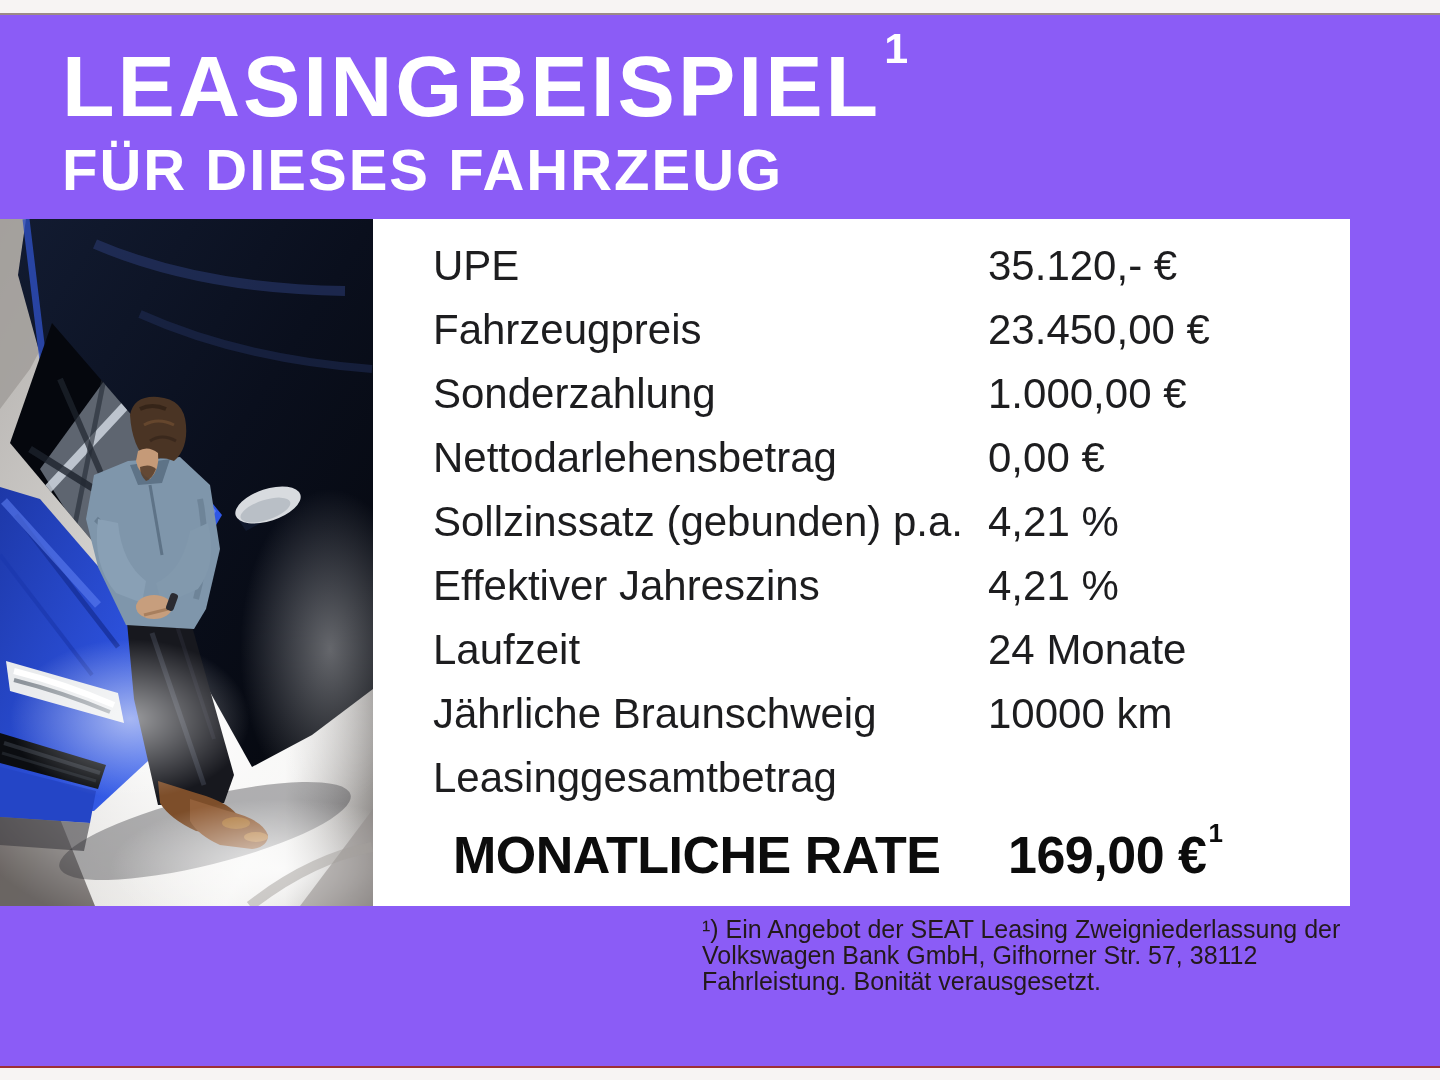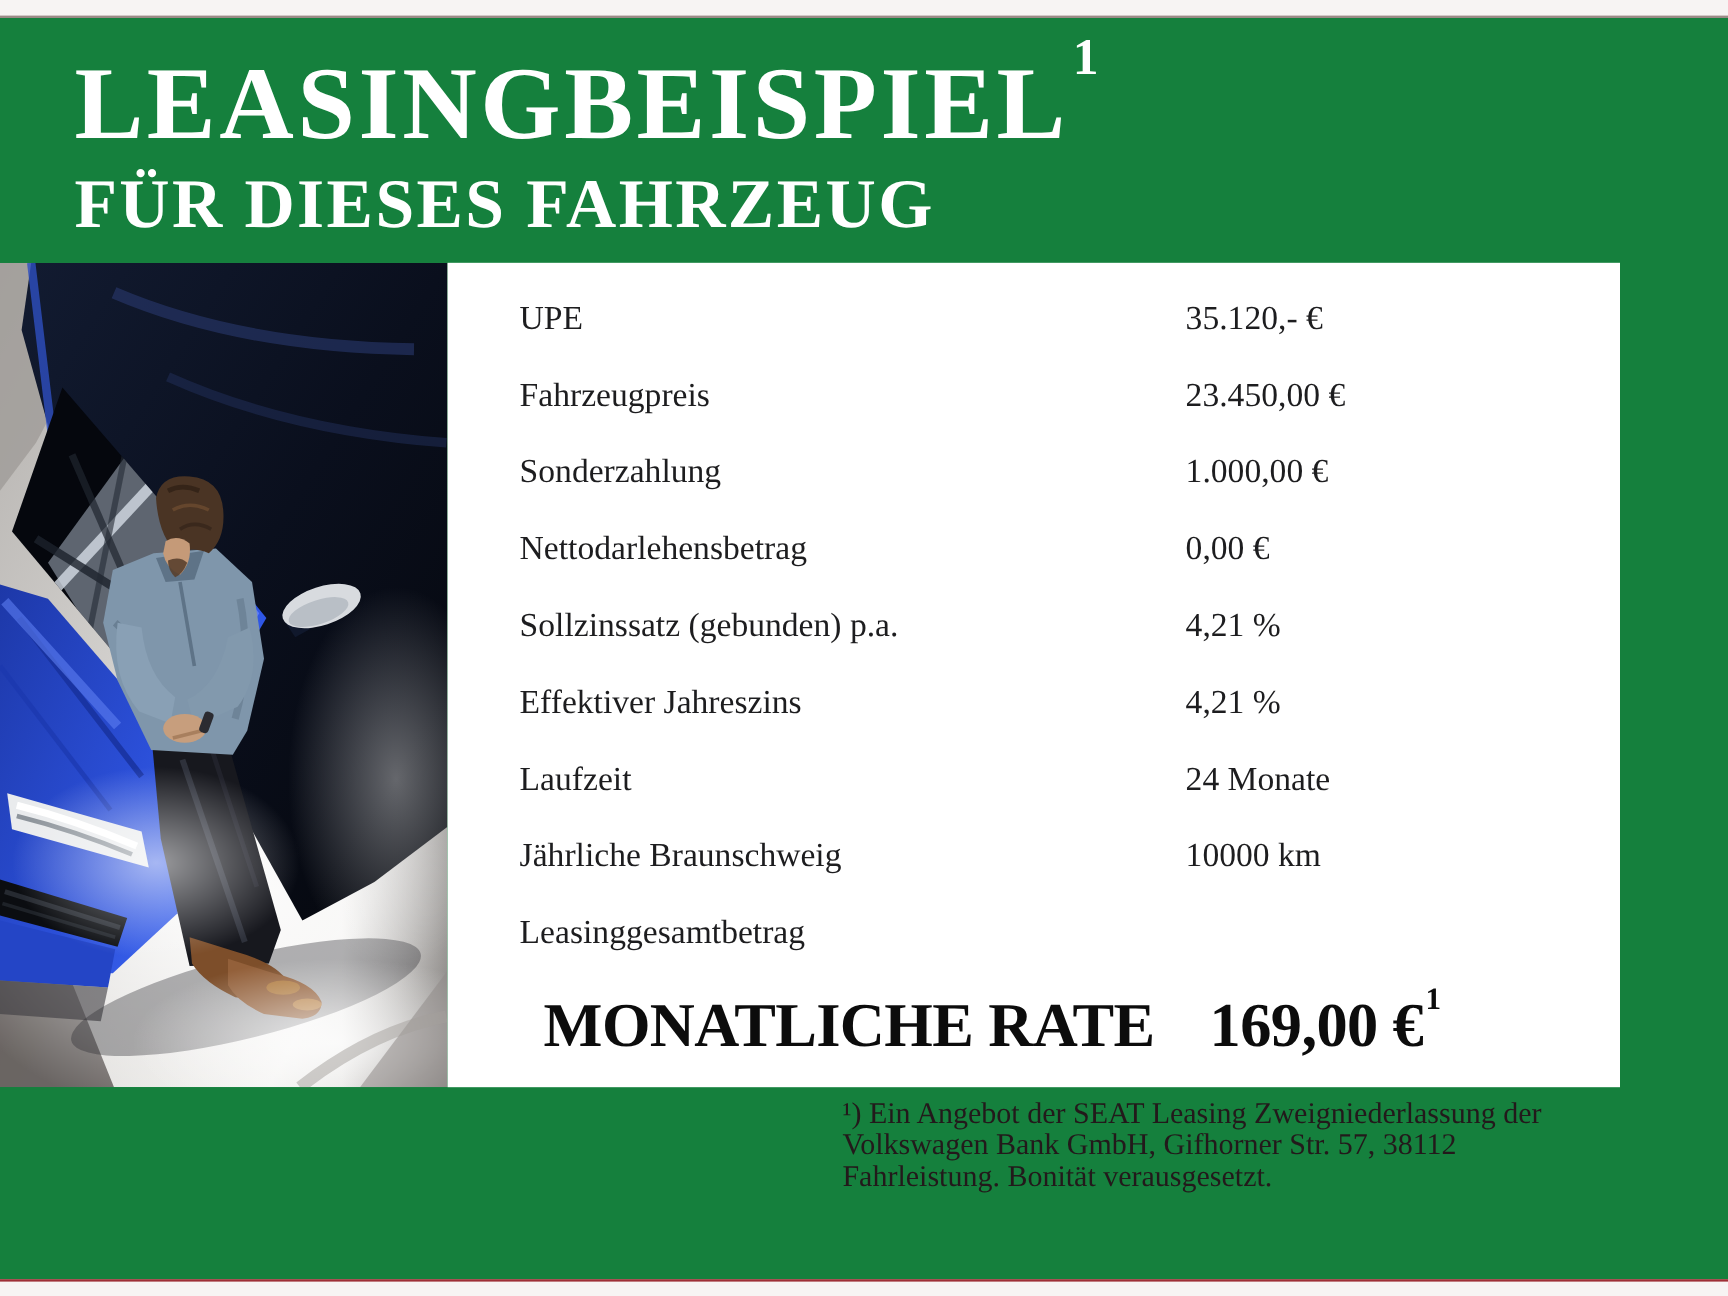--- a/index.html
+++ b/index.html
@@ -1,29 +1,29 @@
 <!DOCTYPE html>
 <html><head>
 <meta charset="utf-8">
 <style>
   html,body{margin:0;padding:0;}
   body{width:1440px;height:1080px;font-family:"Liberation Sans",sans-serif;background:#ffffff;}
-  .frame{position:relative;width:1440px;height:1080px;background:#15803d;overflow:hidden;font-family:Liberation Serif, serif;}
+  .frame{position:relative;width:1440px;height:1080px;background:#8b5cf6;overflow:hidden;}
   .strip{position:absolute;left:0;width:1440px;background:#f7f4f3;}
   .strip-top{top:0;height:13px;border-bottom:2px solid #9b8a86;}
   .strip-bottom{bottom:0;height:12px;border-top:2px solid #9e2f36;}
   header{position:absolute;left:62px;top:13px;width:1300px;}
   h1{margin:30px 0 0 0;font-size:86px;line-height:1;font-weight:bold;color:#ffffff;letter-spacing:3px;white-space:nowrap;}
   h1 sup{font-size:0.5em;position:relative;top:-0.55em;margin-left:3px;}
   h2{margin:12px 0 0 0;font-size:58px;line-height:1;font-weight:bold;color:#ffffff;letter-spacing:2px;white-space:nowrap;}
   .photo{position:absolute;left:0;top:219px;width:373px;height:687px;overflow:hidden;}
   .photo svg{display:block;}
   .panel{position:absolute;left:373px;top:219px;width:977px;height:687px;background:#ffffff;box-sizing:border-box;padding-top:15px;}
   .row{position:relative;height:64px;}
-  .row .label,.row .value{position:absolute;top:50%;transform:translateY(-50%);font-size:28px;color:#1d1d1f;white-space:nowrap;}
+  .row .label,.row .value{position:absolute;top:50%;transform:translateY(-50%);font-size:42px;color:#1d1d1f;white-space:nowrap;}
   .row .label{left:60px;}
   .row .value{left:615px;}
   .row.rate{margin-top:10px;height:70px;}
   .row.rate .label,.row.rate .value{font-weight:bold;font-size:52px;color:#0c0c0c;letter-spacing:-0.5px;margin-left:20px;}
   .row.rate sup{font-size:0.5em;position:relative;top:-0.5em;margin-left:2px;}
   .footnote{position:absolute;left:702px;top:916px;font-size:25px;line-height:26px;color:#23191b;}
 </style>
 </head>
 <body>
 

